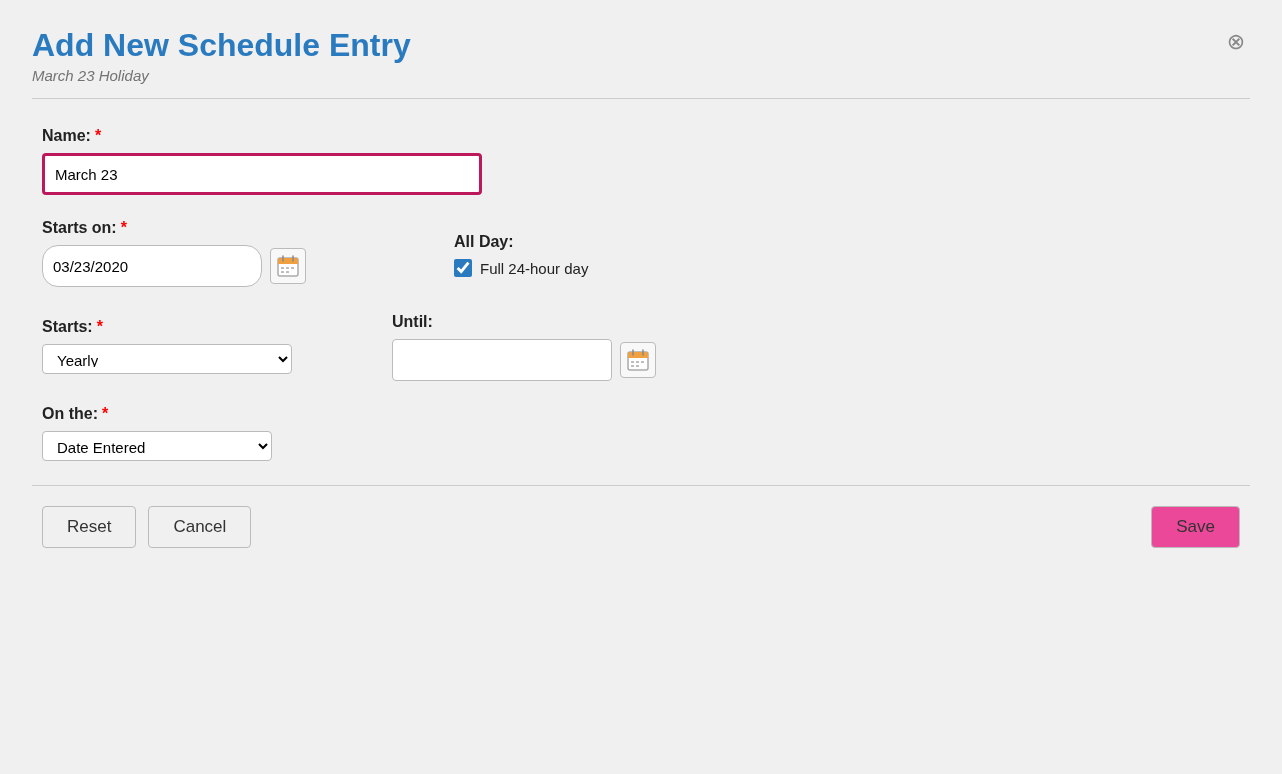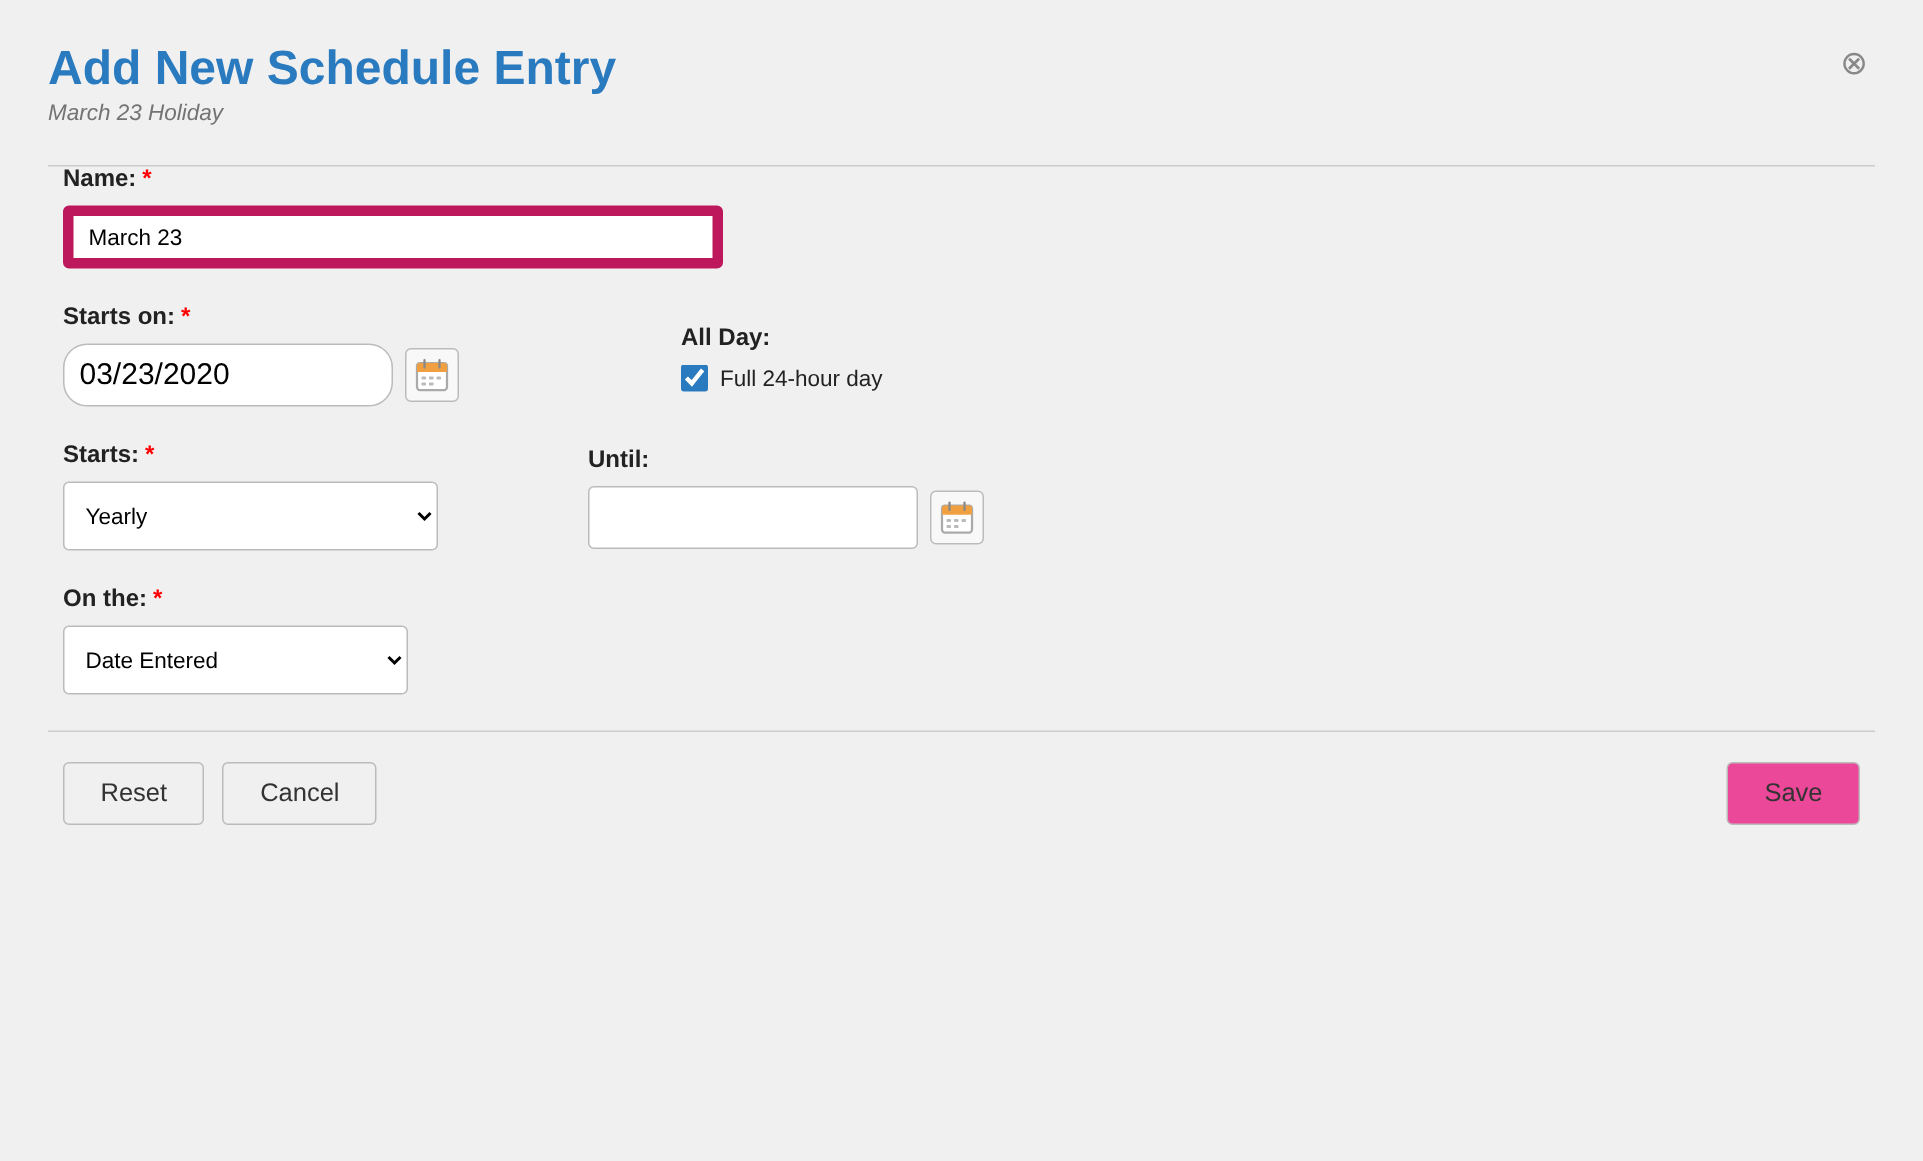--- a/index.html
+++ b/index.html
@@ -18,22 +18,23 @@
     .dialog {
       width: 1282px;
       min-height: 774px;
       background: #f0f0f0;
       position: relative;
       padding: 28px 32px 24px 32px;
     }
 
     .dialog-header {
       position: relative;
-      padding-bottom: 26px;
+      padding-bottom: 14px;
       border-bottom: 1px solid #ccc;
+      margin-bottom: 28px;
     }
 
     .dialog-title {
       font-size: 32px;
       font-weight: bold;
       color: #2a7abf;
       line-height: 1.1;
     }
 
     .dialog-subtitle {
@@ -76,21 +77,21 @@
     }
 
     .required-star {
       color: red;
       margin-left: 4px;
     }
 
     .text-input {
       width: 440px;
       height: 42px;
-      border: 7px solid #be185d;
+      border: 3px solid #be185d;
       border-radius: 4px;
       padding: 6px 10px;
       font-size: 15px;
       background: #fff;
       outline: none;
     }
 
     .two-col {
       display: flex;
       align-items: center;
@@ -111,21 +112,21 @@
       align-items: center;
       gap: 8px;
     }
 
     .date-input {
       width: 220px;
       height: 42px;
       border: 1px solid #bbb;
       border-radius: 16px;
       padding: 6px 10px;
-      font-size: 20px;
+      font-size: 15px;
       background: #fff;
       outline: none;
     }
 
     .calendar-btn {
       width: 36px;
       height: 36px;
       border: 1px solid #bbb;
       border-radius: 4px;
       background: #f8f8f8;
@@ -164,21 +165,21 @@
       height: 18px;
       accent-color: #2a7abf;
       cursor: pointer;
     }
 
     .checkbox-label {
       font-size: 15px;
     }
 
     .select-input {
-      height: 46px;
+      height: 30px;
       border: 1px solid #bbb;
       border-radius: 4px;
       padding: 6px 10px;
       font-size: 15px;
       background: #fff;
       outline: none;
       cursor: pointer;
       appearance: auto;
     }
 

